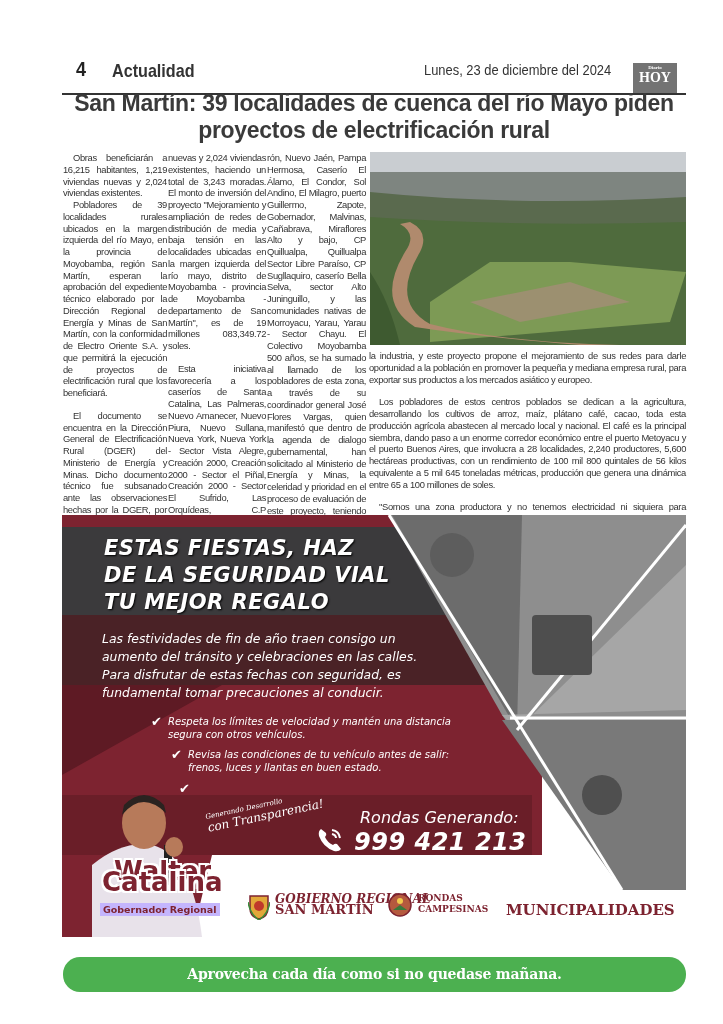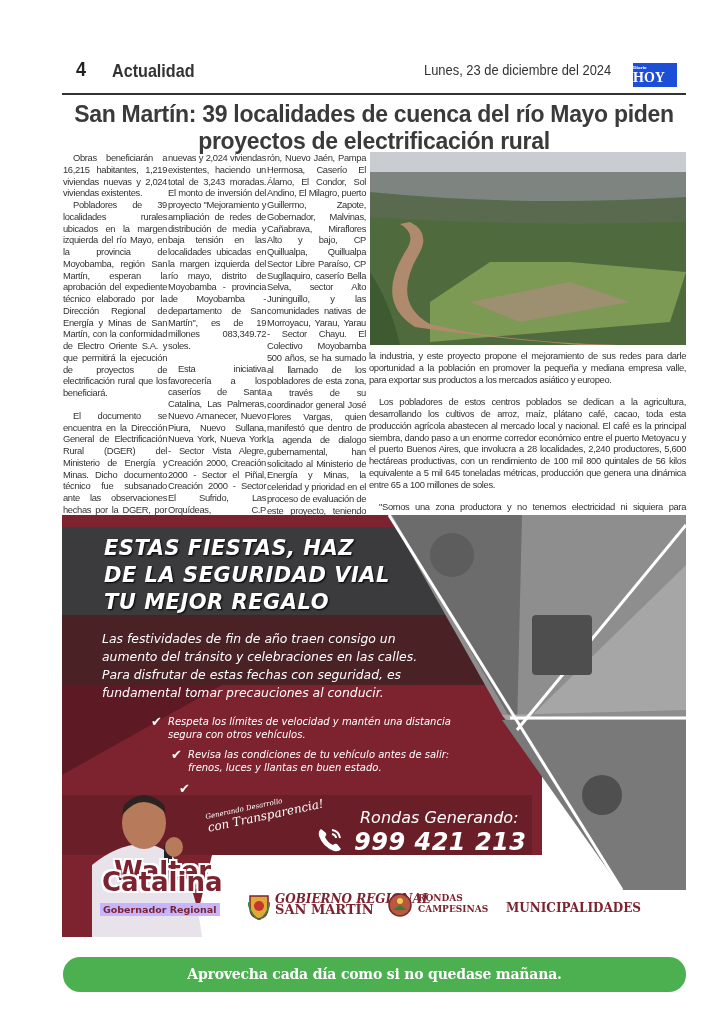--- a/index.html
+++ b/index.html
@@ -3,26 +3,26 @@
 <meta charset="utf-8">
 <style>
   * { box-sizing: border-box; margin: 0; padding: 0; }
   html, body { width: 723px; height: 1024px; background: #ffffff; overflow: hidden; }
   body { position: relative; font-family: "Liberation Sans", sans-serif; color: #2a2a2a; }
 
   
   .page-num { position: absolute; left: 76px; top: 58px; font-size: 20px; font-weight: bold; color: #222; transform: scaleX(0.9); transform-origin: left; }
   .section { position: absolute; left: 112px; top: 60px; font-size: 19px; font-weight: bold; color: #333; transform: scaleX(0.85); transform-origin: left; }
   .date { position: absolute; left: 424px; top: 61px; font-size: 15px; color: #333; transform: scaleX(0.86); transform-origin: left; }
-  .logo { position: absolute; left: 633px; top: 63px; width: 44px; height: 24px; background: #1d4ed8; color: #fff; text-align: left; }
+  .logo { position: absolute; left: 633px; top: 63px; width: 44px; height: 32px; background: #737373; color: #fff; text-align: center; }
   .logo .small { display: block; font-size: 5px; font-weight: bold; line-height: 7px; padding-top: 1px; font-family: "Liberation Serif", serif; }
   .logo .big { display: block; font-size: 14px; font-weight: bold; line-height: 14px; font-family: "Liberation Serif", serif; }
   .rule { position: absolute; left: 62px; top: 93px; width: 624px; height: 2px; background: #333; }
 
-  .headline { position: absolute; left: 62px; top: 101px; width: 624px; text-align: center; font-size: 23px; font-weight: bold; line-height: 27px; color: #3a3a3a; letter-spacing: -0.3px; }
+  .headline { position: absolute; left: 62px; top: 90px; width: 624px; text-align: center; font-size: 23px; font-weight: bold; line-height: 27px; color: #3a3a3a; letter-spacing: -0.3px; }
 
   
   .col { position: absolute; top: 152px; font-size: 9.4px; line-height: 11.75px; color: #333; text-align: justify; letter-spacing: -0.35px; }
   .col p { text-indent: 10px; margin-bottom: 0; }
   .col p.gap { margin-top: 11px; }
   .col1 { left: 63px; width: 104px; }
   .col2 { left: 168px; width: 98px; }
   .col3 { left: 267px; width: 99px; }
   .col4 { left: 369px; top: 350px; width: 317px; }
 
@@ -53,21 +53,21 @@
   .name1 { left: 52px; top: 325px; font-size: 26px; margin-top: 16px; }
   .name2 { left: 40px; top: 352px; font-size: 26px; }
   .gob-role { position: absolute; left: 38px; top: 388px; background: #c4b5fd; color: #7d2330; font-family: "DejaVu Sans", sans-serif; font-weight: bold; font-size: 9.5px; padding: 1px 3px; }
   .logo-gob { position: absolute; left: 186px; top: 377px; width: 22px; height: 28px; }
   .logo-gob-text { position: absolute; left: 213px; top: 380px; color: #7d2330; font-family: "DejaVu Serif", serif; font-weight: bold; }
   .logo-gob-text .l1 { display: block; font-size: 12px; line-height: 8px; font-style: italic; }
   .logo-gob-text .l2 { display: block; font-size: 13px; line-height: 14px; }
   .logo-ron { position: absolute; left: 326px; top: 378px; width: 24px; height: 24px; }
   .logo-ron-text { position: absolute; left: 356px; top: 378px; color: #7d2330; font-family: "DejaVu Serif", serif; font-weight: bold; font-size: 9px; line-height: 11px; }
   .logo-ron-text span { display: block; }
-  .muni { position: absolute; left: 444px; top: 386px; color: #7d2330; font-family: "DejaVu Serif", serif; font-weight: bold; font-size: 12px; }
+  .muni { position: absolute; left: 444px; top: 386px; color: #7d2330; font-family: "DejaVu Serif", serif; font-weight: bold; font-size: 15px; }
 
   .footer-banner { position: absolute; left: 63px; top: 957px; width: 623px; height: 35px; background: #4cb050; color: #fff; text-align: center; font-family: "DejaVu Serif", serif; font-weight: bold; font-size: 14px; line-height: 35px; letter-spacing: -0.2px; border-radius: 17px; }
 </style>
 </head>
 <body>
 
 <div class="page-num">4</div>
 <div class="section">Actualidad</div>
 <div class="date">Lunes, 23 de diciembre del 2024</div>
 <div class="logo">
@@ -101,21 +101,21 @@
     <rect y="20" width="316" height="40" fill="#7e8580"></rect>
     <path d="M0 40 Q150 55 316 45 L316 70 Q150 75 0 65 Z" fill="#5a6a4e"></path>
     <path d="M60 190 L300 170 L316 120 L200 110 L120 110 L60 150 Z" fill="#7d9a55"></path>
     <path d="M100 150 L200 130 L260 150 L150 170 Z" fill="#9c9070"></path>
     <path d="M40 70 Q60 80 50 100 Q20 150 60 172 Q130 190 250 193 L210 193 Q110 185 45 175 Q5 150 35 100 Q48 82 30 72 Z" fill="#b08a6d"></path>
     <path d="M0 120 Q20 150 30 193 L0 193 Z" fill="#3e5a30"></path>
   </svg>
 </div>
 
 <div class="col col4">
-  <p style="text-indent:0">la industria, y este proyecto propone el mejoramiento de sus redes para darle oportunidad a la población en promover la pequeña y mediana empresa valle, para exportar sus productos a los mercados asiático y europeo.</p>
+  <p style="text-indent:0">la industria, y este proyecto propone el mejoramiento de sus redes para darle oportunidad a la población en promover la pequeña y mediana empresa rural, para exportar sus productos a los mercados asiático y europeo.</p>
   <p class="gap">Los pobladores de estos centros poblados se dedican a la agricultura, desarrollando los cultivos de arroz, maíz, plátano café, cacao, toda esta producción agrícola abastecen al mercado local y nacional. El café es la principal siembra, dando paso a un enorme corredor económico entre el puerto Metoyacu y el puerto Buenos Aires, que involucra a 28 localidades, 2,240 productores, 5,600 hectáreas productivas, con un rendimiento de 100 mil 800 quintales de 56 kilos equivalente a 5 mil 645 toneladas métricas, producción que genera una dinámica entre 65 a 100 millones de soles.</p>
   <p class="gap">"Somos una zona productora y no tenemos electricidad ni siquiera para encender nuestras despulpadoras, menos las secadoras de café. ¡Cómo podemos avanzar así, de que inclusión hablamos?, indica Gerson Cachay, poblador del caserío Los Ángeles.</p>
 </div>
 
 <div class="sep"></div>
 
 <div class="ad">
   <svg class="ad-bg" viewBox="0 0 624 422">
     <rect width="624" height="422" fill="#ffffff"></rect>
     <rect x="0" y="0" width="480" height="422" fill="#7d2330"></rect>

